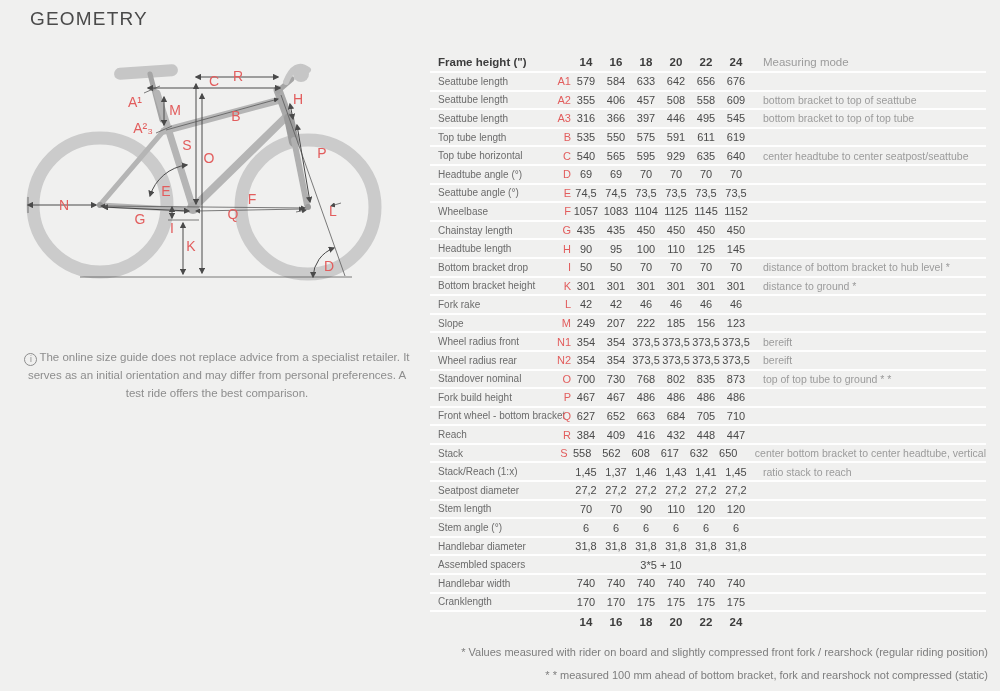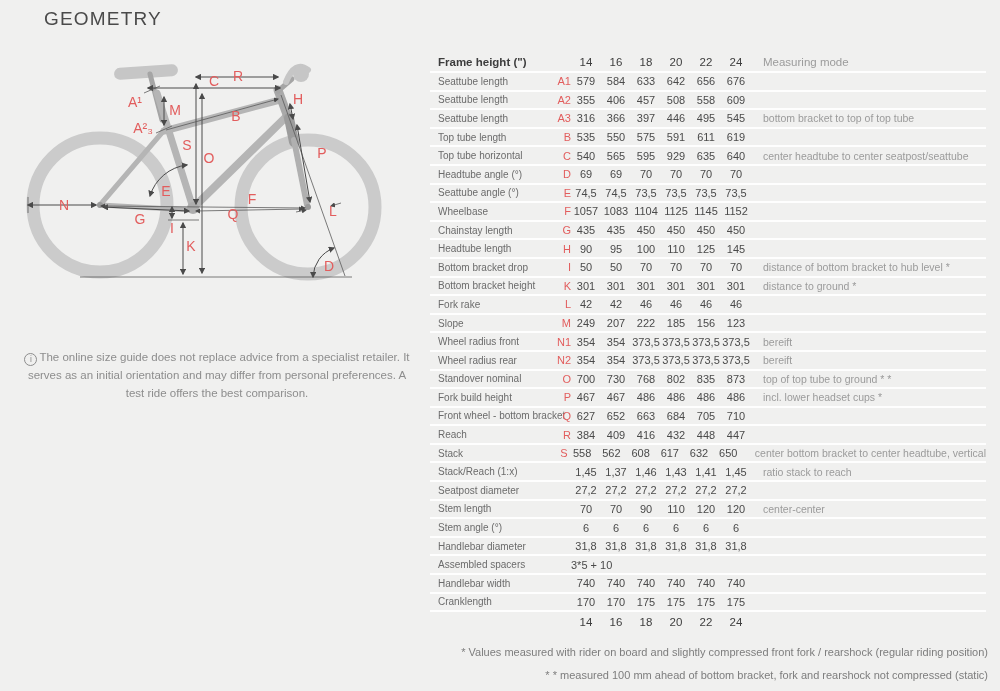--- a/index.html
+++ b/index.html
@@ -3,21 +3,21 @@
 <meta charset="utf-8">
 <style>
   html,body{margin:0;padding:0}
   body{
     width:1000px;height:691px;position:relative;overflow:hidden;
     background:#f0f0ef;
     font-family:"Liberation Sans", sans-serif;
     -webkit-font-smoothing:antialiased;
   }
   .title{
-    position:absolute;left:44px;top:8px;
+    position:absolute;left:30px;top:8px;
     font-size:19px;letter-spacing:1.2px;color:#4a4a4a;font-weight:400;
   }
   
   #diagram{position:absolute;left:0;top:0}
   .tube{stroke-linecap:round}
   .dim{stroke:#4a4a4a;stroke-width:1;fill:none}
   .dim-thin{stroke:#5a5a5a;stroke-width:.8;fill:none}
   .lbl{fill:#e25d5d;font-size:14px;text-anchor:middle;font-family:"Liberation Sans",sans-serif}
   
   .note{
@@ -29,24 +29,24 @@
     font-size:8.5px;line-height:11px;text-align:center;vertical-align:-1px;margin-right:2px;
   }
   
   .geo-table{position:absolute;left:430px;top:52px;width:556px}
   .trow{display:flex;align-items:center;height:16.6px;border-bottom:2px solid rgba(255,255,255,.9);white-space:nowrap}
   .trow.head{height:19px}
   .trow.foot{height:20px;border-bottom:none}
   .c-label{width:118px;padding-left:8px;box-sizing:border-box;font-size:10px;color:#6b6b6b;overflow:visible}
   .c-code{width:23px;text-align:right;font-size:11px;color:#e25d5d}
   .c-val{width:30px;text-align:center;font-size:11px;color:#4a4a4a}
-  .c-merged{width:180px;text-align:left;font-size:11px;color:#4a4a4a}
+  .c-merged{width:180px;text-align:center;font-size:11px;color:#4a4a4a}
   .c-mode{flex:1;padding-left:12px;font-size:10.5px;color:#9b9b9b}
   .head .c-label{font-size:11.5px;font-weight:bold;color:#3d3d3d}
-  .head .c-val,.foot .c-val{font-size:11.5px;font-weight:normal;color:#3d3d3d}
+  .head .c-val,.foot .c-val{font-size:11.5px;font-weight:bold;color:#3d3d3d}
   .head .c-mode{font-size:11.5px;color:#9b9b9b;font-weight:400}
   
   .fn{position:absolute;right:12px;font-size:11px;color:#7d7d7d}
   .fn1{top:646px}
   .fn2{top:669px}
 </style>
 </head>
 <body>
 
 <div class="title">GEOMETRY</div>
@@ -160,20 +160,21 @@
       </div>
       <div class="trow">
         <div class="c-label">Seattube length</div>
         <div class="c-code">A2</div>
         <div class="c-val">355</div>
         <div class="c-val">406</div>
         <div class="c-val">457</div>
         <div class="c-val">508</div>
         <div class="c-val">558</div>
         <div class="c-val">609</div>
+        <div class="c-mode">bottom bracket to top of seattube</div>
       </div>
       <div class="trow">
         <div class="c-label">Seattube length</div>
         <div class="c-code">A3</div>
         <div class="c-val">316</div>
         <div class="c-val">366</div>
         <div class="c-val">397</div>
         <div class="c-val">446</div>
         <div class="c-val">495</div>
         <div class="c-val">545</div>
@@ -334,21 +335,20 @@
       </div>
       <div class="trow">
         <div class="c-label">Fork build height</div>
         <div class="c-code">P</div>
         <div class="c-val">467</div>
         <div class="c-val">467</div>
         <div class="c-val">486</div>
         <div class="c-val">486</div>
         <div class="c-val">486</div>
         <div class="c-val">486</div>
-        <div class="c-mode">incl. lower headset cups *</div>
       </div>
       <div class="trow">
         <div class="c-label">Front wheel - bottom bracket</div>
         <div class="c-code">Q</div>
         <div class="c-val">627</div>
         <div class="c-val">652</div>
         <div class="c-val">663</div>
         <div class="c-val">684</div>
         <div class="c-val">705</div>
         <div class="c-val">710</div>
@@ -399,21 +399,20 @@
       </div>
       <div class="trow">
         <div class="c-label">Stem length</div>
         <div class="c-code"></div>
         <div class="c-val">70</div>
         <div class="c-val">70</div>
         <div class="c-val">90</div>
         <div class="c-val">110</div>
         <div class="c-val">120</div>
         <div class="c-val">120</div>
-        <div class="c-mode">center-center</div>
       </div>
       <div class="trow">
         <div class="c-label">Stem angle (°)</div>
         <div class="c-code"></div>
         <div class="c-val">6</div>
         <div class="c-val">6</div>
         <div class="c-val">6</div>
         <div class="c-val">6</div>
         <div class="c-val">6</div>
         <div class="c-val">6</div>

